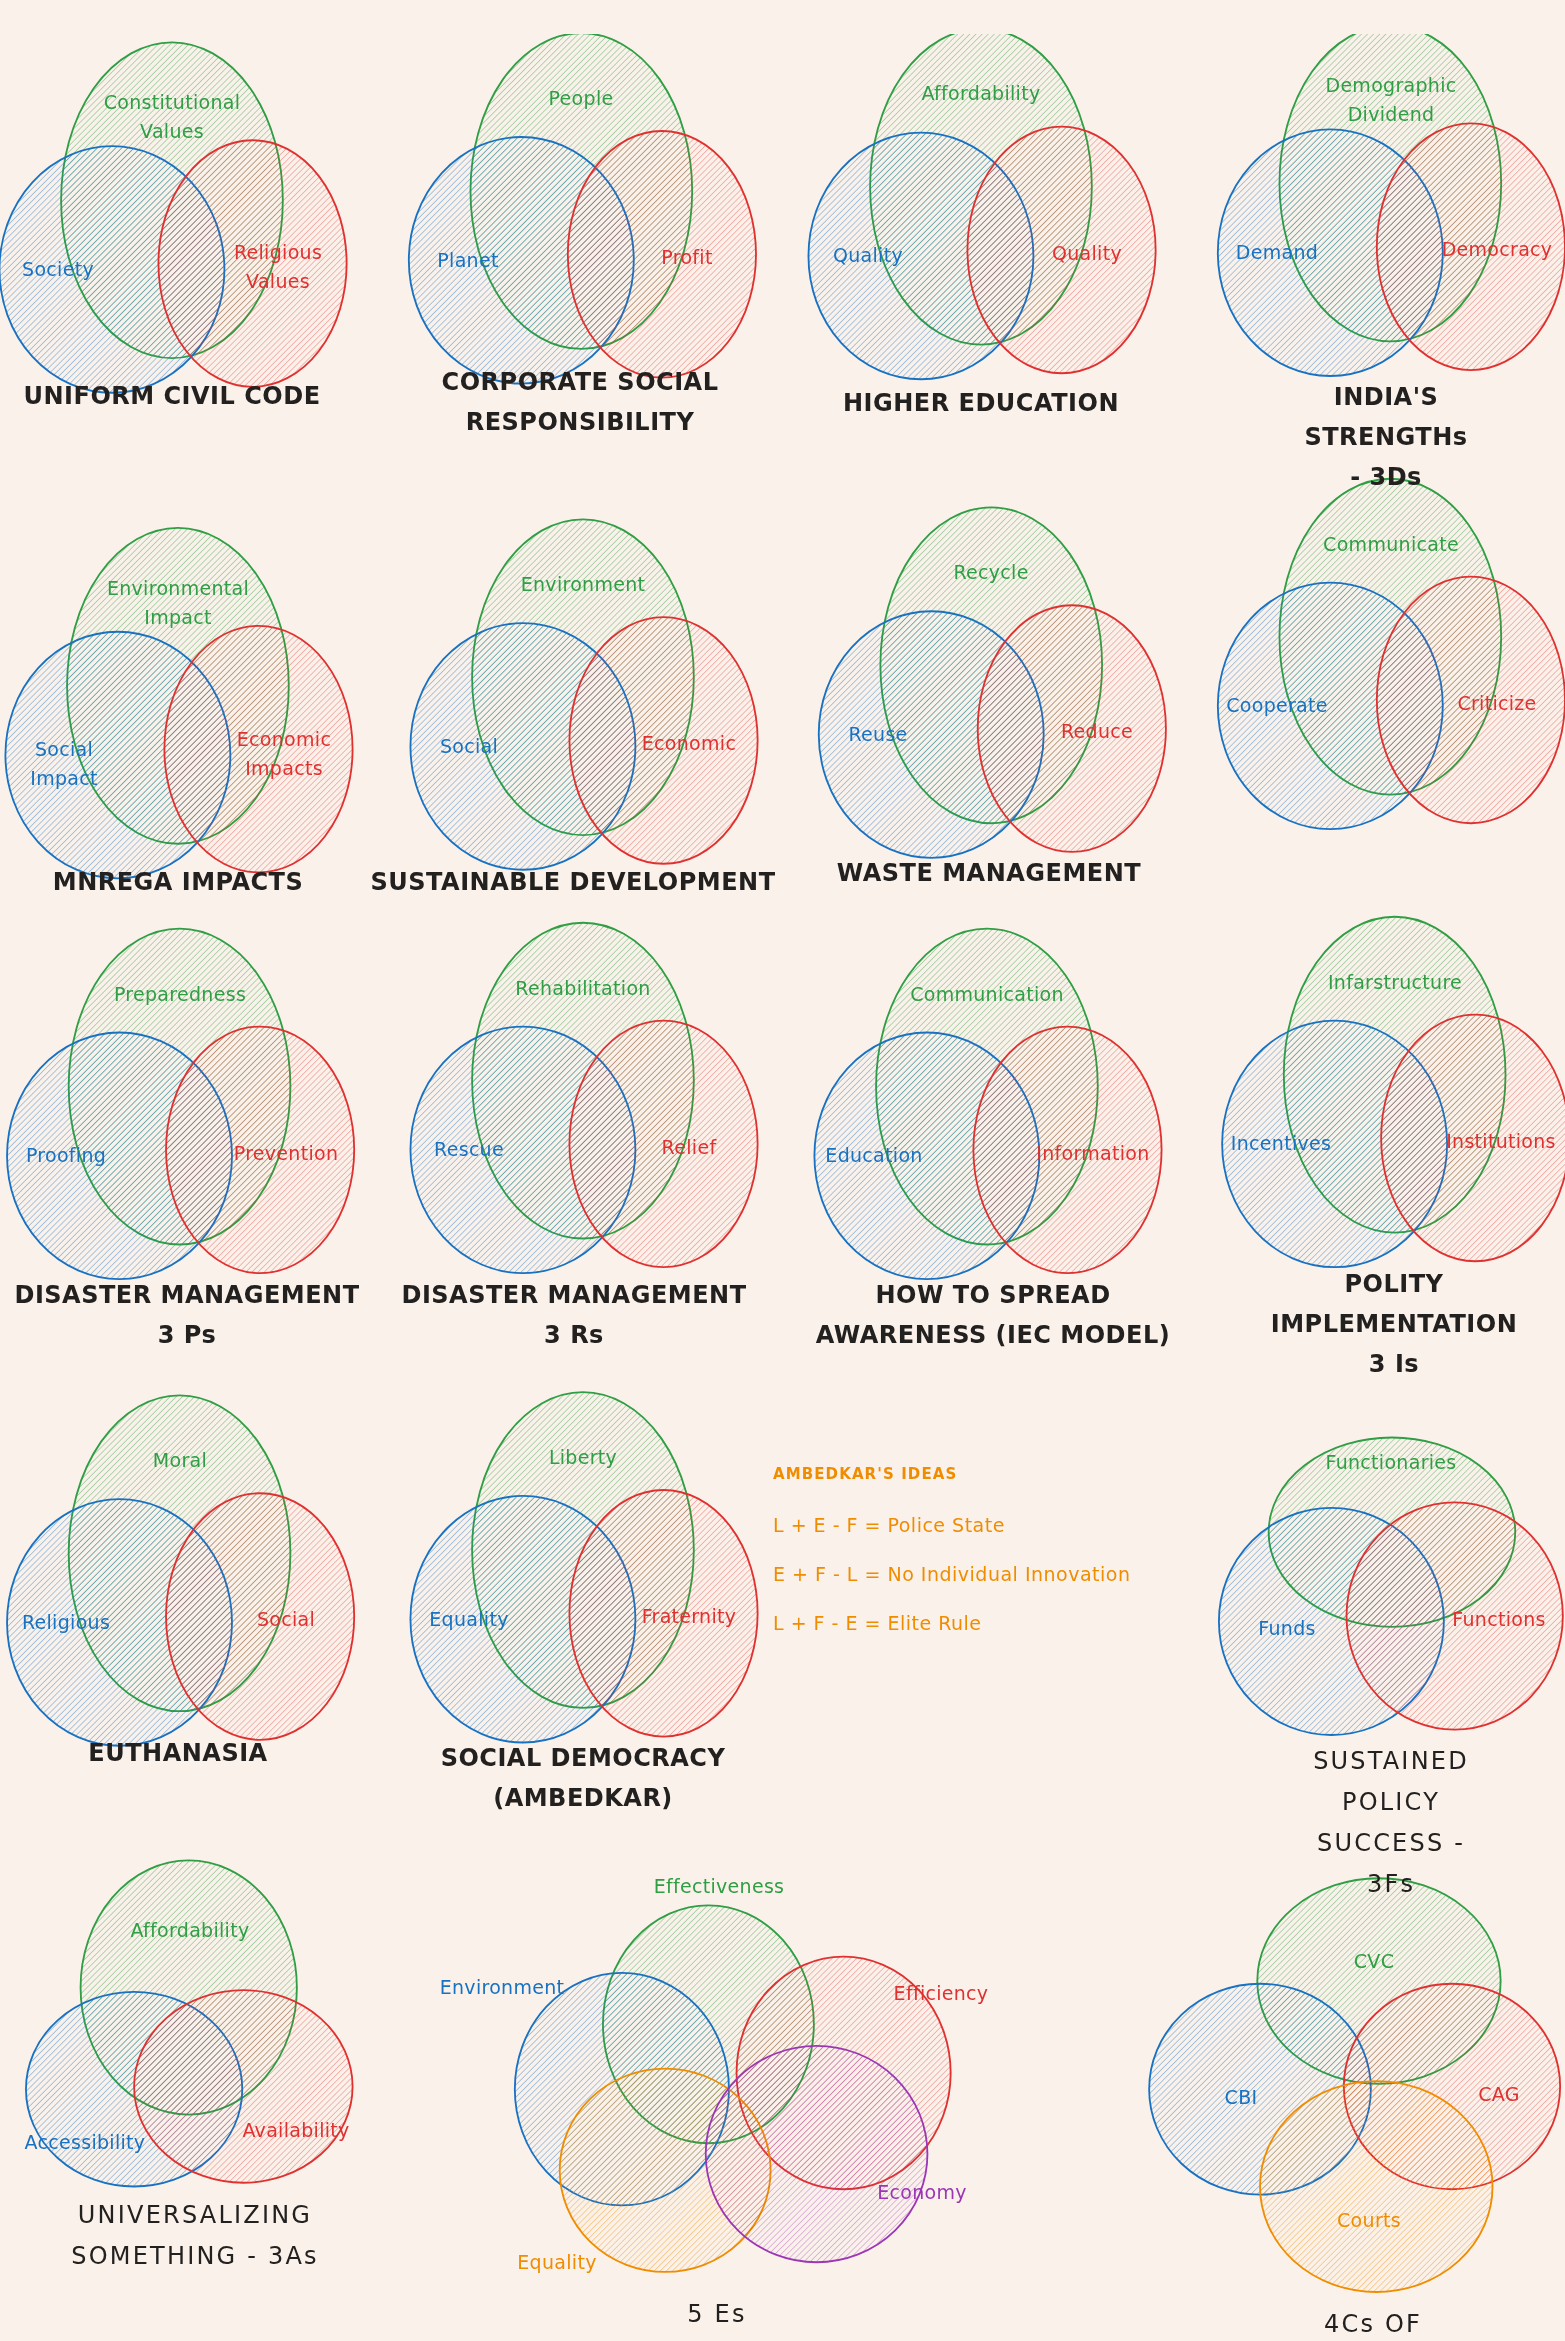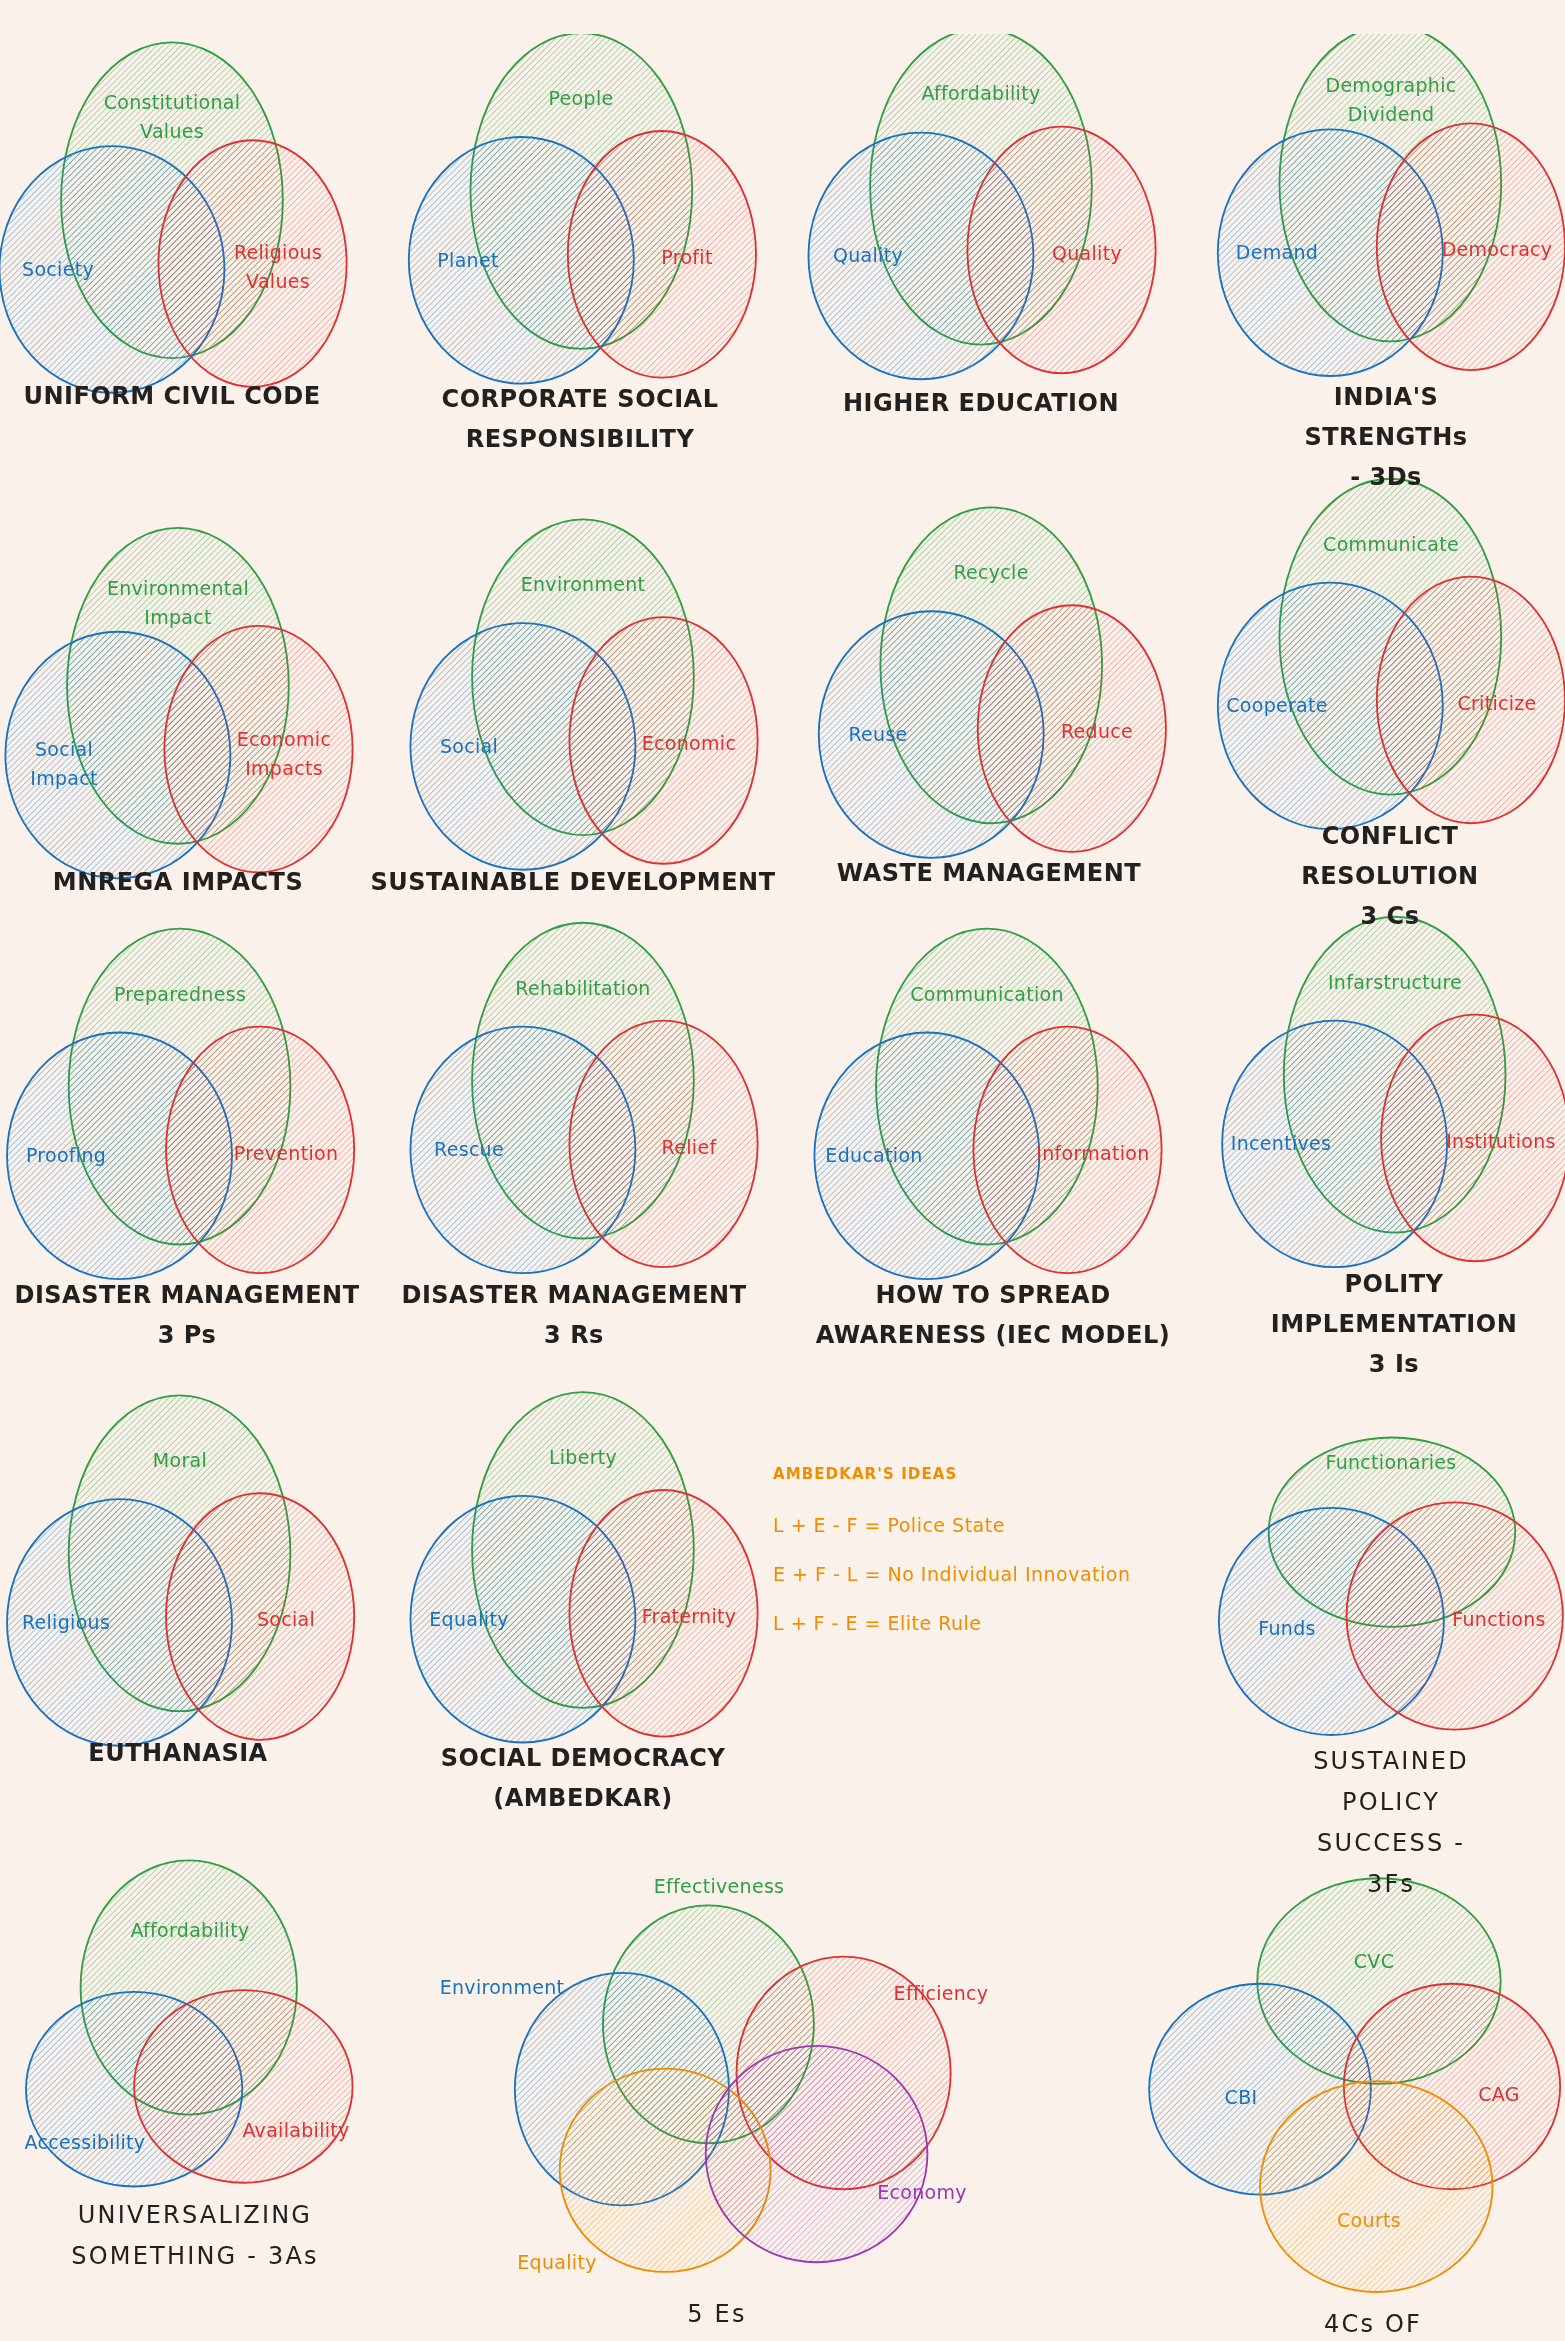--- a/index.html
+++ b/index.html
@@ -201,29 +201,27 @@
   <span class="lab c-r" style="left:941px;top:1959px">Efficiency</span>
   <span class="lab c-o" style="left:557px;top:2228px">Equality</span>
   <span class="lab c-p" style="left:922px;top:2158px">Economy</span>
 
   <span class="lab c-g" style="left:1374px;top:1927px">CVC</span>
   <span class="lab c-b" style="left:1241px;top:2063px">CBI</span>
   <span class="lab c-r" style="left:1499px;top:2060px">CAG</span>
   <span class="lab c-o" style="left:1369px;top:2186px">Courts</span>
 
   <div class="t1" style="left:172px;top:342px">UNIFORM CIVIL CODE</div>
-  <div class="t1" style="left:580px;top:345px">CORPORATE SOCIAL
+  <div class="t1" style="left:580px;top:328px">CORPORATE SOCIAL
 RESPONSIBILITY</div>
   <div class="t1" style="left:981px;top:349px">HIGHER EDUCATION</div>
   <div class="t1" style="left:1386px;top:343px">INDIA'S STRENGTHs - 3Ds</div>
   <div class="t1" style="left:178px;top:828px">MNREGA IMPACTS</div>
   <div class="t1" style="left:573px;top:828px">SUSTAINABLE DEVELOPMENT</div>
   <div class="t1" style="left:989px;top:819px">WASTE MANAGEMENT</div>
-  <div class="t1" style="left:1390px;top:782px">CONFLICT RESOLUTION
-3 Cs</div>
   <div class="t1" style="left:187px;top:1241px">DISASTER MANAGEMENT
 3 Ps</div>
   <div class="t1" style="left:574px;top:1241px">DISASTER MANAGEMENT
 3 Rs</div>
   <div class="t1" style="left:993px;top:1241px">HOW TO SPREAD
 AWARENESS (IEC MODEL)</div>
   <div class="t1" style="left:1394px;top:1230px">POLITY IMPLEMENTATION
 3 Is</div>
   <div class="t1" style="left:178px;top:1699px">EUTHANASIA</div>
   <div class="t1" style="left:583px;top:1704px">SOCIAL DEMOCRACY

